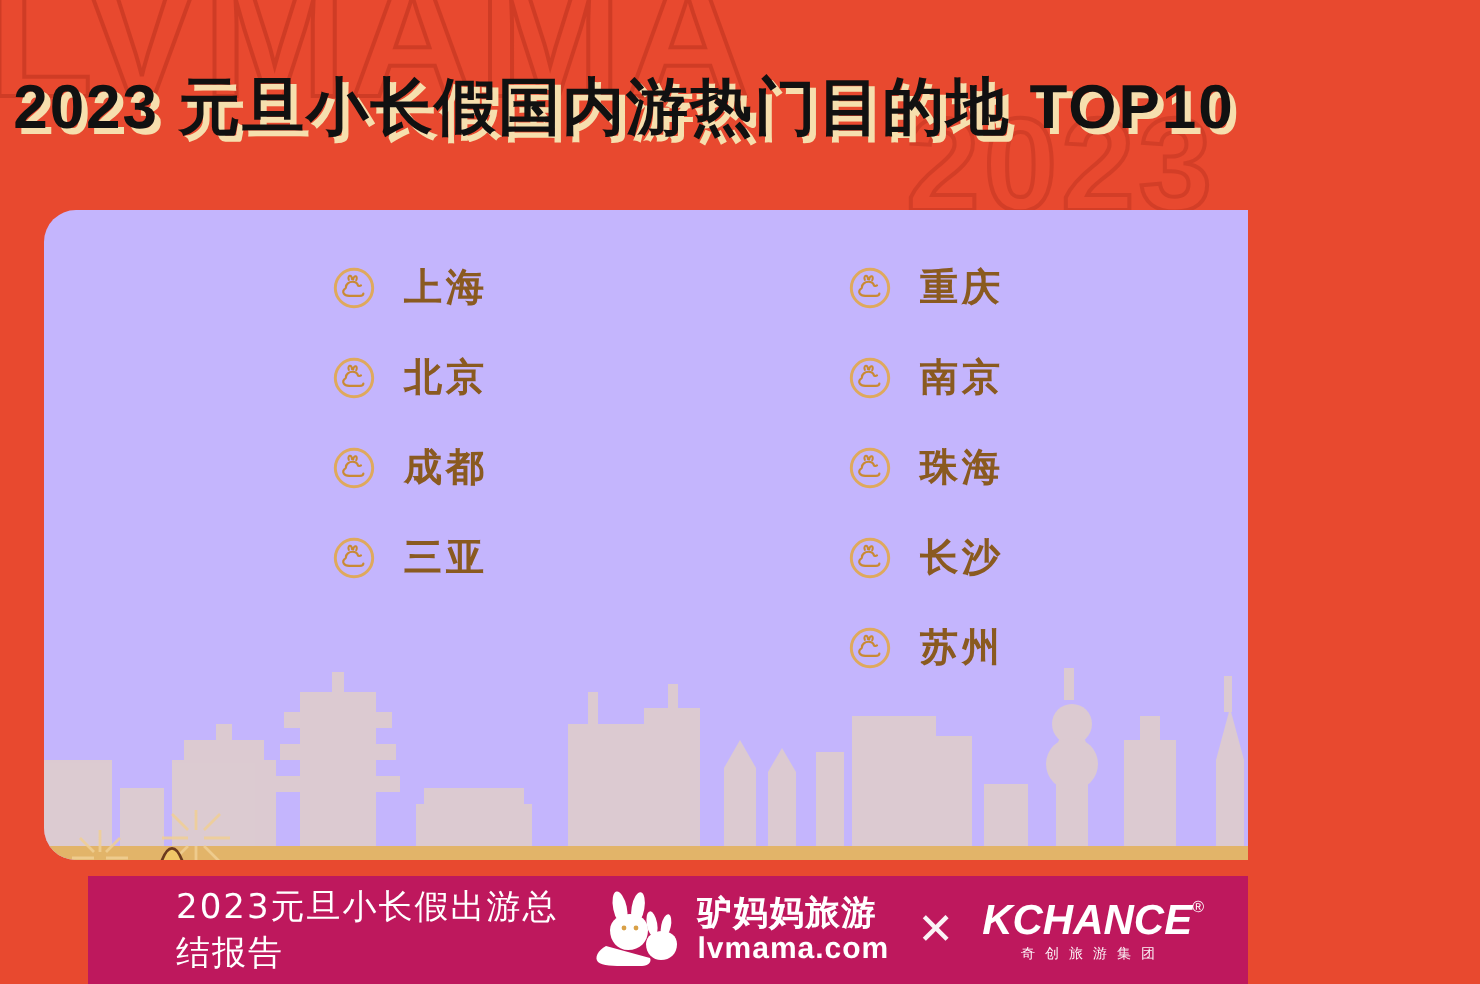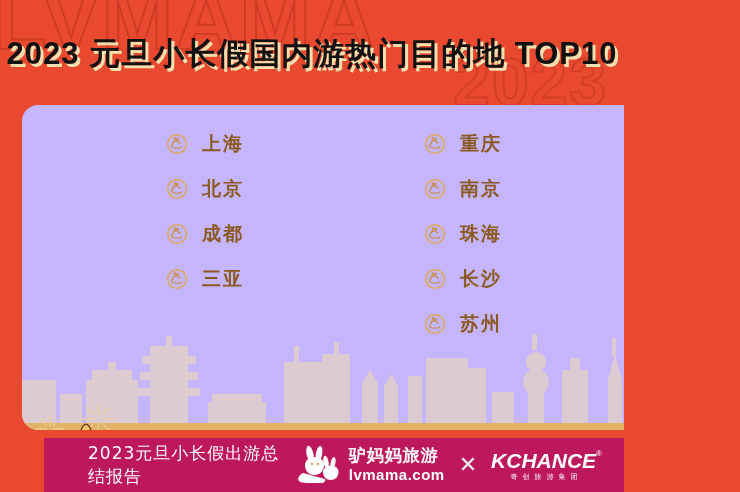--- a/index.html
+++ b/index.html
@@ -42,21 +42,21 @@
 
   
   .mascot{position:absolute;left:6px;top:300px;width:150px;height:130px;}
 
   
   .footer{position:absolute;left:0;right:0;bottom:0;height:54px;background:#be185d;display:flex;align-items:center;margin-left:44px;}
   .footer-title{margin-left:44px;color:#fff;font-size:17px;letter-spacing:1px;font-family:"DejaVu Sans","Liberation Sans",sans-serif;}
   .logos{margin-left:auto;margin-right:22px;display:flex;align-items:center;gap:14px;}
   .lvmama{display:flex;align-items:center;gap:6px;}
   .lv-text{display:flex;flex-direction:column;line-height:1;color:#fff;}
-  .lv-cn{font-size:17px;font-weight:bold;letter-spacing:1px;font-family:Liberation Mono, monospace;}
+  .lv-cn{font-size:17px;font-weight:bold;letter-spacing:1px;font-family:Liberation Sans, sans-serif;}
   .lv-en{font-size:15px;font-weight:bold;letter-spacing:.5px;margin-top:2px;}
   .xsep{color:#fff;font-size:22px;opacity:.95;font-weight:300;}
   .kchance{display:flex;flex-direction:column;align-items:center;line-height:1;color:#fff;}
   .kc-main{font-size:21px;font-weight:bold;font-style:italic;letter-spacing:0px;}
   .kc-sup{font-size:8px;vertical-align:super;}
   .kc-sub{font-size:7px;letter-spacing:5px;margin-top:3px;opacity:.95;font-family:"DejaVu Sans","Liberation Sans",sans-serif;}
 </style>
 </head>
 <body>
 

